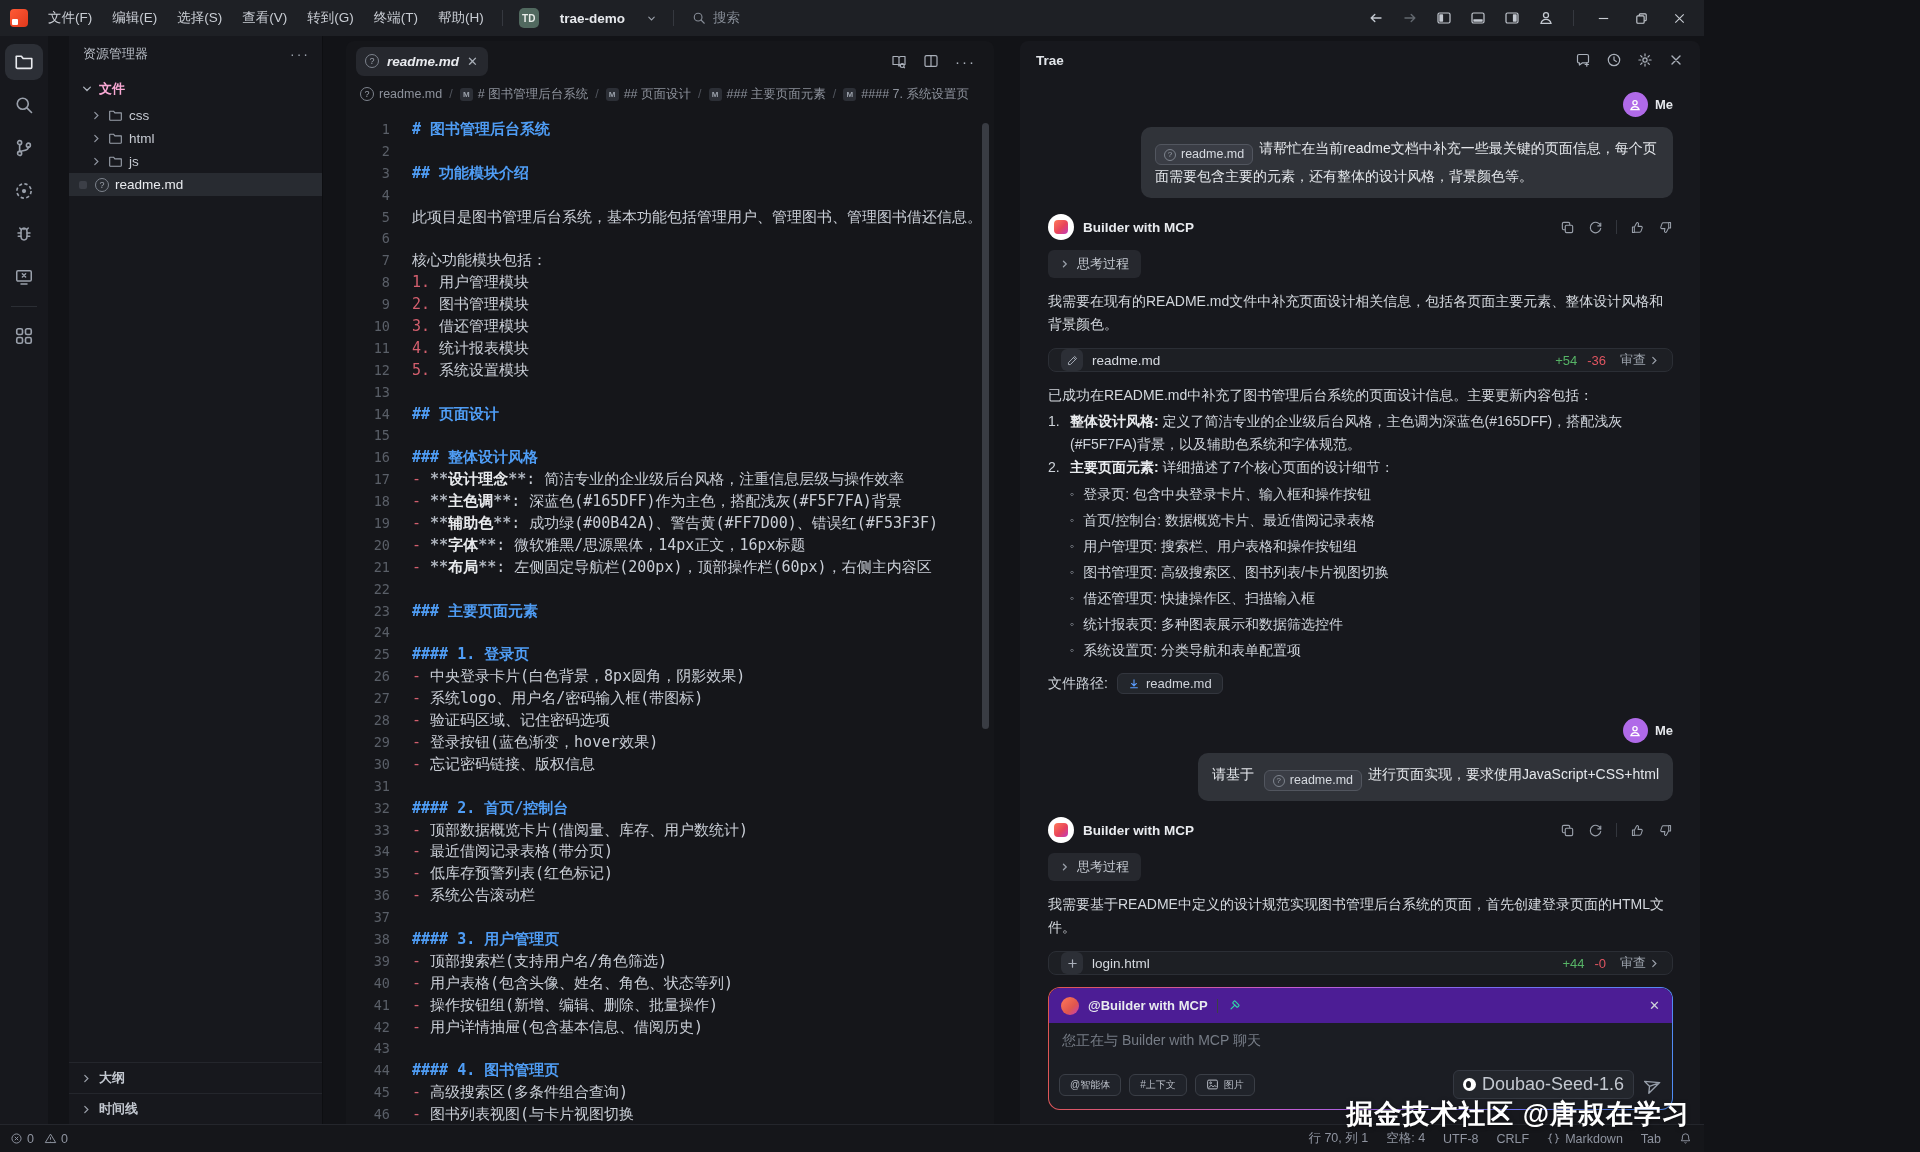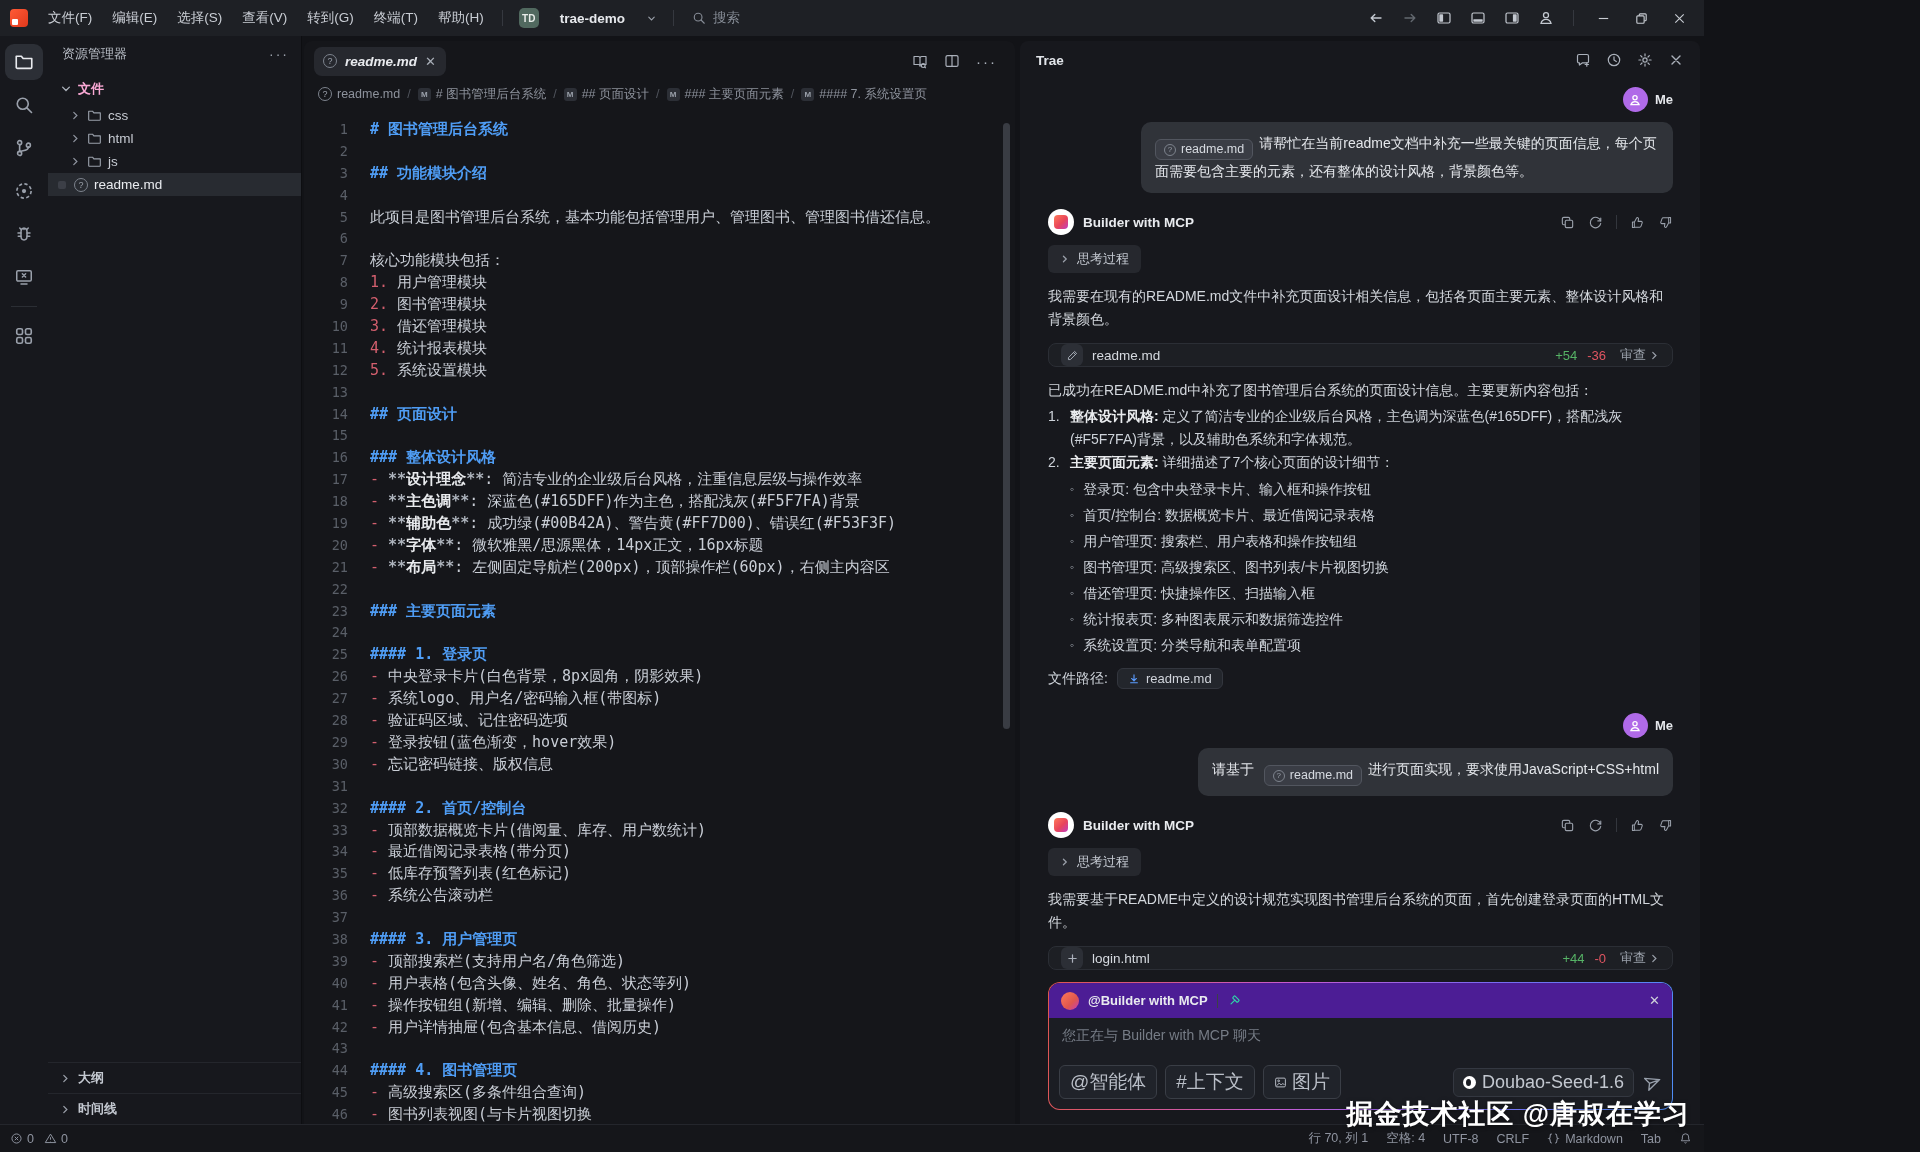--- a/index.html
+++ b/index.html
@@ -19,21 +19,21 @@
   .project-name { color:#e6e8ec; font-size:13.5px; font-weight:600; }
   .search-box { display:flex; align-items:center; gap:7px; color:#868c96; font-size:13.5px; margin-left:10px; }
   .tb-right { margin-left:auto; display:flex; align-items:center; gap:4px; }
   .tb-icon { width:30px; height:26px; display:flex; align-items:center; justify-content:center; color:#c3c8d0; border-radius:5px; }
   .tb-icon.dim { color:#63686f; }
   .tb-icon svg { width:16px; height:16px; }
   .win-btn { width:34px; height:28px; display:flex; align-items:center; justify-content:center; color:#c8ccd3; }
   .win-btn svg { width:15px; height:15px; }
 
   
-  .main { flex:1; display:flex; min-height:0; }
+  .main { flex:1; display:flex; min-height:0;gap:21px; }
 
   
   .activitybar { width:48px; flex:0 0 48px; background:#17181d; display:flex; flex-direction:column; align-items:center; padding-top:8px; gap:7px; }
   .act-item { width:38px; height:36px; border-radius:9px; display:flex; align-items:center; justify-content:center; color:#9aa0ab; }
   .act-item.active { background:#2c2f36; color:#e9ebef; }
   .act-item svg { width:20px; height:20px; }
   .act-divider { width:26px; height:1px; background:#2b2e34; margin:4px 0; }
 
   
   .sidebar { width:254px; flex:0 0 254px; background:#17181d; border-right:1px solid #0d0e11; display:flex; flex-direction:column; }
@@ -124,21 +124,21 @@
   .input-inner { background:#1b1d23; border-radius:11px; overflow:hidden; }
   .input-strip { height:35px; background:#4c1d95; display:flex; align-items:center; gap:9px; padding:0 12px; }
   .strip-avatar { width:18px; height:18px; border-radius:50%; background:linear-gradient(135deg,#ff7a59,#e0564e 60%,#c13cc0); }
   .strip-agent { color:#e9ebef; font-size:13px; font-weight:bold; }
   .strip-div { width:1px; height:14px; background:#3c4047; }
   .strip-tool { color:#2fd6a9; display:flex; }
   .strip-tool svg { width:14px; height:14px; }
   .strip-x { margin-left:auto; color:#cfd3da; font-size:13px; }
   .input-placeholder { padding:9px 13px 6px; color:#767c86; font-size:14px; }
   .input-footer { display:flex; align-items:center; gap:8px; padding:14px 10px 10px 10px; }
-  .chip { display:inline-flex; align-items:center; gap:5px; border:1px solid #3a3e46; border-radius:6px; padding:3px 10px; font-size:19px; color:#b9bec7; background:#20232a;justify-content:flex-end; }
+  .chip { display:inline-flex; align-items:center; gap:5px; border:1px solid #3a3e46; border-radius:6px; padding:3px 10px; font-size:10px; color:#b9bec7; background:#20232a;justify-content:flex-end; }
   .chip svg { width:13px; height:13px; }
   .footer-right { margin-left:auto; display:flex; align-items:center; gap:10px; }
   .model-chip { display:flex; align-items:center; gap:6px; border:1px solid #343841; background:#23262c; border-radius:6px; padding:3px 9px; color:#c3c8d0; font-size:18px; }
   .doubao-logo { width:13px; height:13px; border-radius:50%; background:#fff; position:relative; }
   .doubao-logo::after { content:""; position:absolute; left:3px; top:3px; width:5px; height:7px; border-radius:50%; background:#1b1d23; }
   .send-btn { color:#98a0ac; display:flex; }
   .send-btn svg { width:18px; height:18px; }
 
   
   .statusbar { height:28px; flex:0 0 28px; background:#15161a; border-top:1px solid #24262c; display:flex; align-items:center; padding:0 12px 0 10px; color:#8f94a0; font-size:12.5px; }

